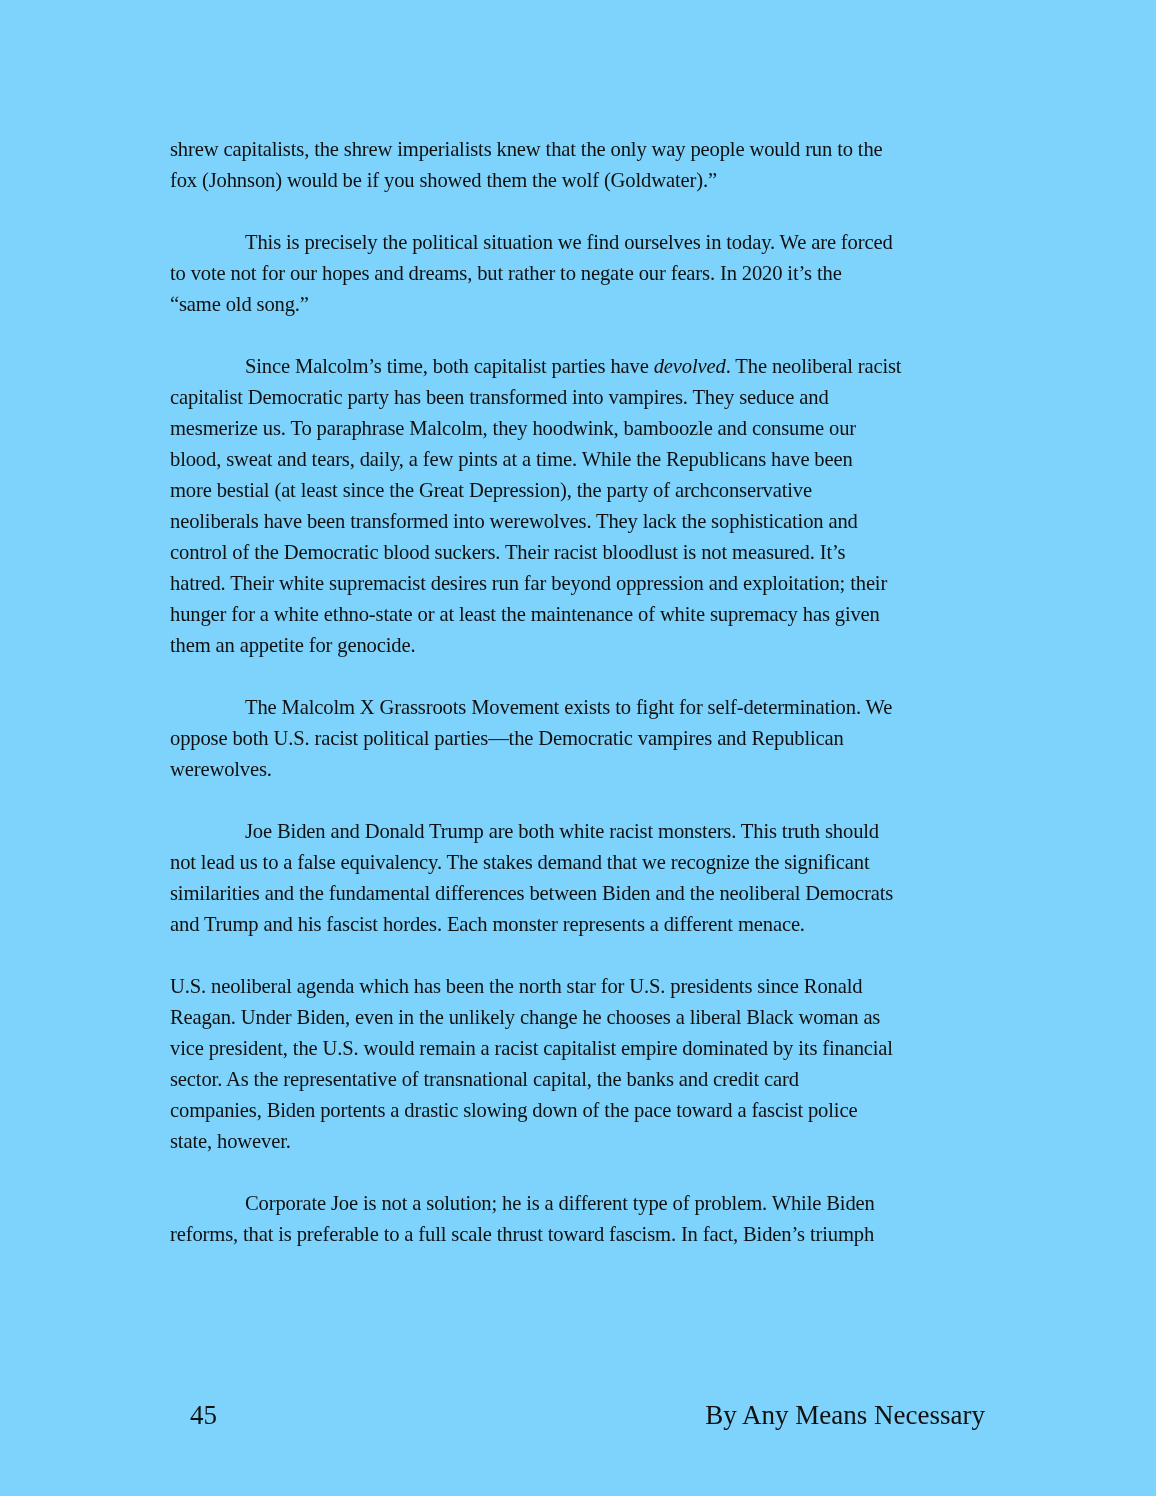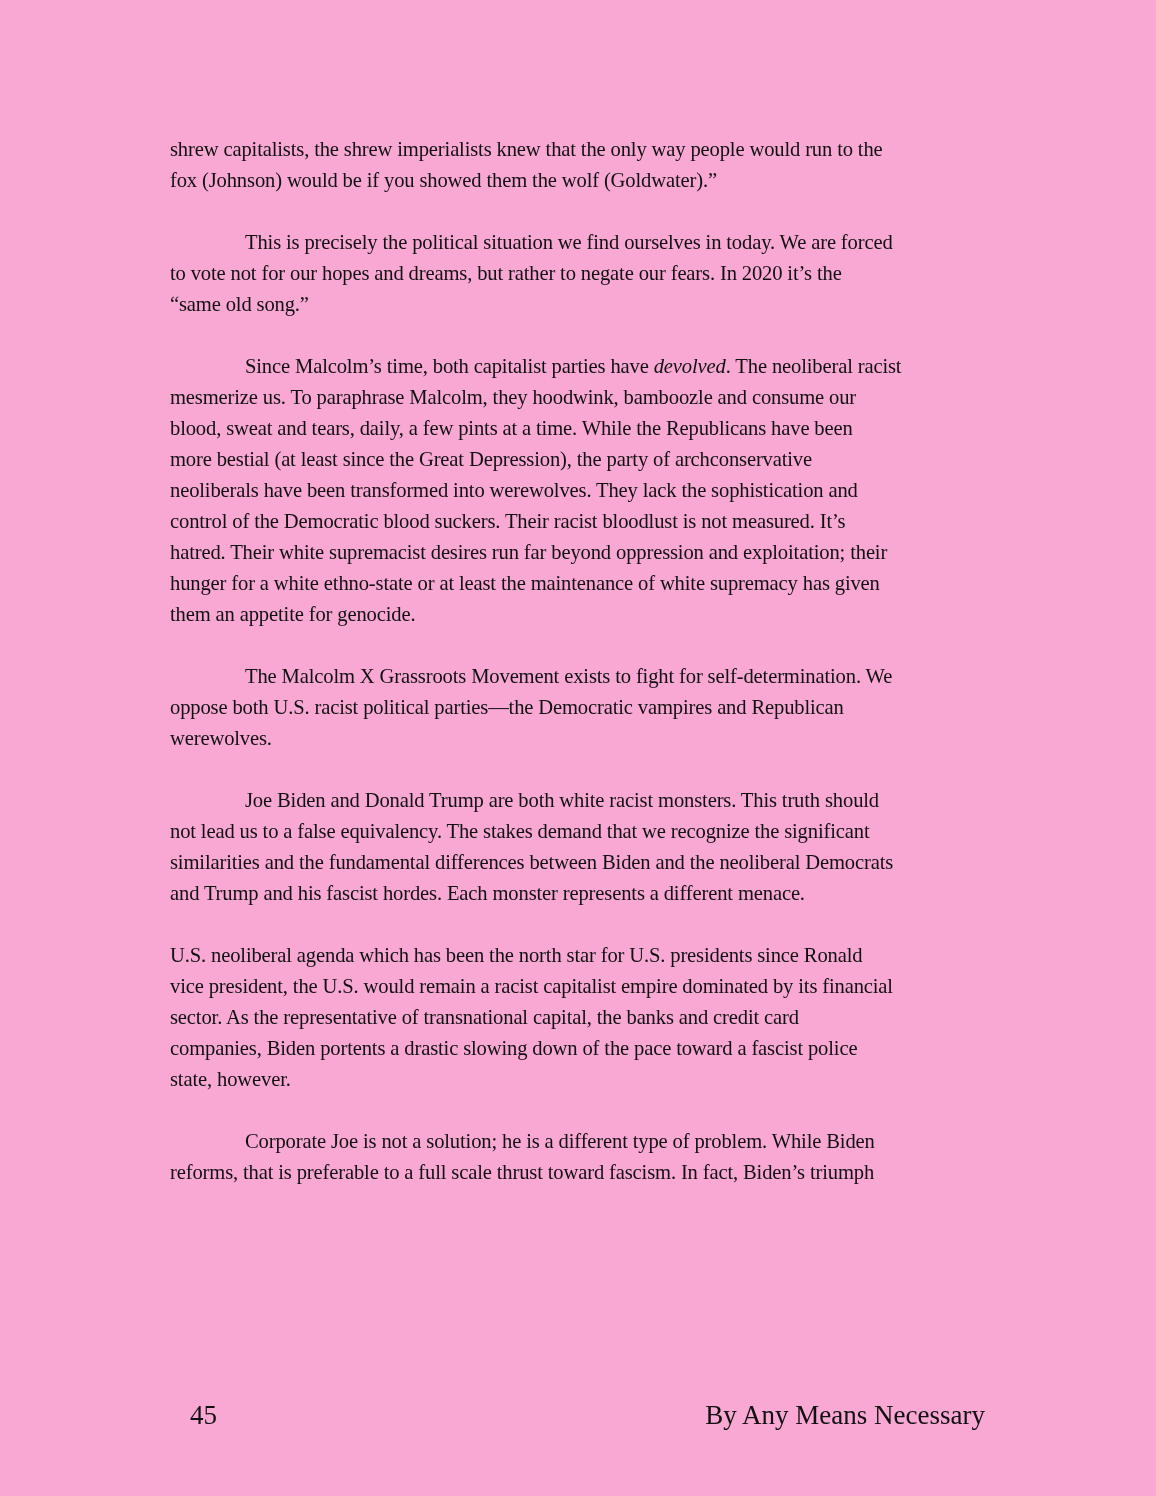--- a/index.html
+++ b/index.html
@@ -13,21 +13,21 @@
       position: relative;
       overflow: hidden;
       font-family: "Liberation Serif", "DejaVu Serif", serif;
       color: #111111;
     }
     .page {
       position: absolute;
       left: 0; top: 0;
       width: 1156px;
       height: 1496px;
-      background: #f9a8d4;
+      background: #7dd3fc;
     }
     .body-text {
       position: absolute;
       left: 170px;
       top: 134px;
       width: 830px;
     }
     .para {
       margin: 0 0 31px 0;
     }
@@ -78,20 +78,21 @@
     </div>
 
     <div class="para">
       <span class="line indent">This is precisely the political situation we find ourselves in today. We are forced</span>
       <span class="line">to vote not for our hopes and dreams, but rather to negate our fears. In 2020 it’s the</span>
       <span class="line">“same old song.”</span>
     </div>
 
     <div class="para">
       <span class="line indent"><span>Since Malcolm’s time, both capitalist parties have </span><em>devolved</em><span>. The neoliberal racist</span></span>
+      <span class="line">capitalist Democratic party has been transformed into vampires. They seduce and</span>
       <span class="line">mesmerize us. To paraphrase Malcolm, they hoodwink, bamboozle and consume our</span>
       <span class="line">blood, sweat and tears, daily, a few pints at a time. While the Republicans have been</span>
       <span class="line">more bestial (at least since the Great Depression), the party of archconservative</span>
       <span class="line">neoliberals have been transformed into werewolves. They lack the sophistication and</span>
       <span class="line">control of the Democratic blood suckers. Their racist bloodlust is not measured. It’s</span>
       <span class="line">hatred. Their white supremacist desires run far beyond oppression and exploitation; their</span>
       <span class="line">hunger for a white ethno-state or at least the maintenance of white supremacy has given</span>
       <span class="line">them an appetite for genocide.</span>
     </div>
 
@@ -103,20 +104,21 @@
 
     <div class="para">
       <span class="line indent">Joe Biden and Donald Trump are both white racist monsters. This truth should</span>
       <span class="line">not lead us to a false equivalency. The stakes demand that we recognize the significant</span>
       <span class="line">similarities and the fundamental differences between Biden and the neoliberal Democrats</span>
       <span class="line">and Trump and his fascist hordes. Each monster represents a different menace.</span>
     </div>
 
     <div class="para">
       <span class="line">U.S. neoliberal agenda which has been the north star for U.S. presidents since Ronald</span>
+      <span class="line">Reagan. Under Biden, even in the unlikely change he chooses a liberal Black woman as</span>
       <span class="line">vice president, the U.S. would remain a racist capitalist empire dominated by its financial</span>
       <span class="line">sector. As the representative of transnational capital, the banks and credit card</span>
       <span class="line">companies, Biden portents a drastic slowing down of the pace toward a fascist police</span>
       <span class="line">state, however.</span>
     </div>
 
     <div class="para">
       <span class="line indent">Corporate Joe is not a solution; he is a different type of problem. While Biden</span>
       <span class="line">reforms, that is preferable to a full scale thrust toward fascism. In fact, Biden’s triumph</span>
     </div>

